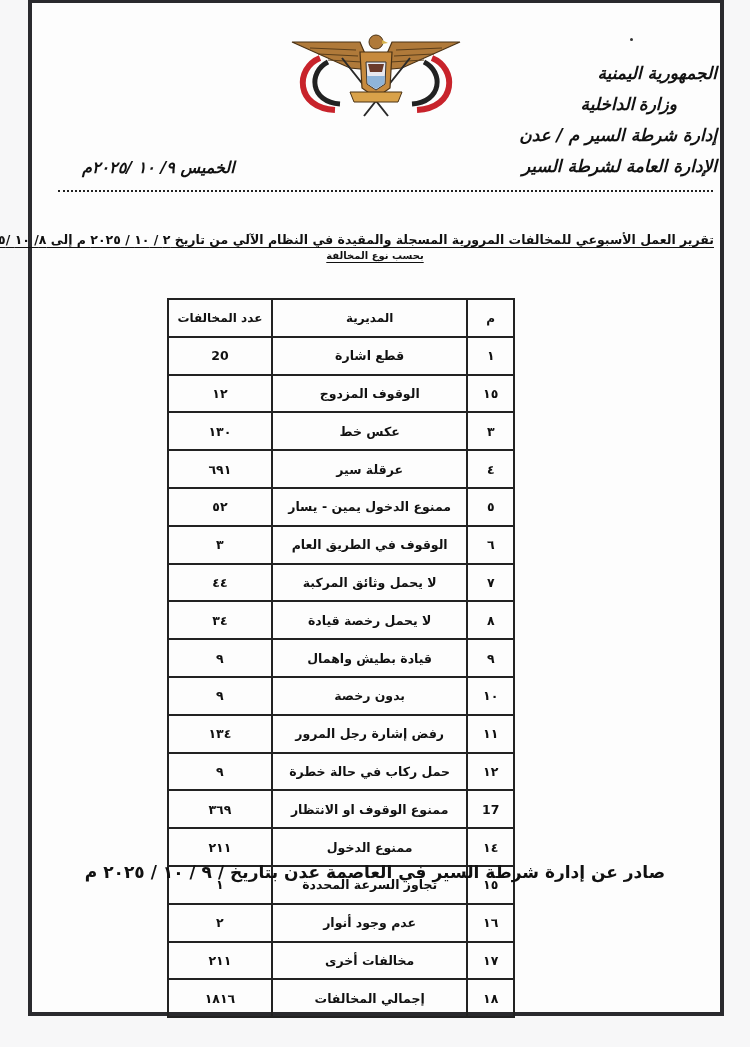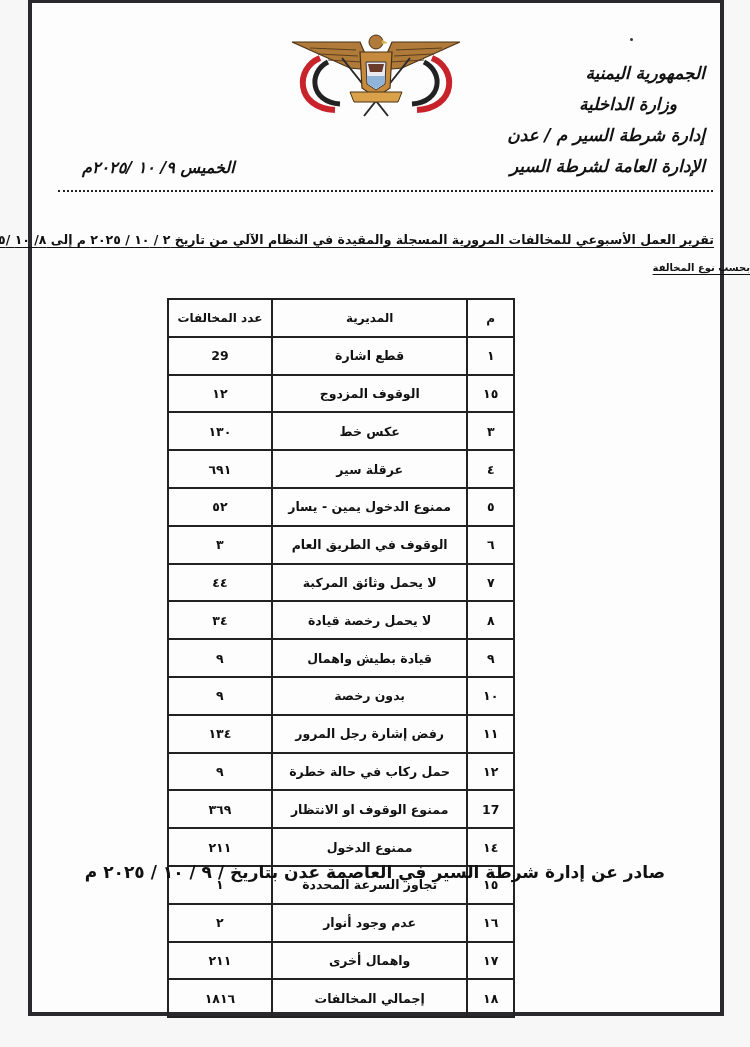--- a/index.html
+++ b/index.html
@@ -15,45 +15,45 @@
       left: 28px; top: 0px; width: 696px; height: 1016px;
       border: 4px solid #2a2a2e;
       border-top-width: 3px;
       background: #fdfdfd;
       box-sizing: border-box;
     }
     .emblem {
       position: absolute; left: 290px; top: 28px; width: 172px; height: 90px;
     }
     .hdr-right {
-      position: absolute; right: 45px; top: 58px;
+      position: absolute; right: 33px; top: 58px;
       direction: rtl; text-align: right;
       font-weight: bold; font-style: italic; font-size: 17px; line-height: 31px;
     }
     .hdr-right div { white-space: nowrap; }
-    .hdr-right .l2 { margin-right: 28px; }
+    .hdr-right .l2 { margin-right: 40px; font-family: Liberation Serif, serif; }
     .hdr-date {
       position: absolute; left: 82px; top: 158px;
       direction: rtl; font-weight: bold; font-style: italic; font-size: 16px;
       white-space: nowrap;
     }
     .dotted-line {
       position: absolute; left: 58px; top: 190px; width: 655px;
       border-top: 2px dotted #222;
     }
     .title {
       position: absolute; left: 62px; top: 232px; width: 652px;
       direction: rtl; text-align: right;
       font-weight: bold; font-size: 12.5px;
       white-space: nowrap;
       text-decoration: underline; text-underline-offset: 3px;
     }
     .subtitle {
-      position: absolute; left: 0; width: 750px; top: 262px;
-      direction: rtl;
+      position: absolute; left: 0; width: 750px; top: 250px;
+      text-align: center; direction: rtl;
       font-weight: bold; font-size: 10px;
       text-decoration: underline; text-underline-offset: 3px;
     }
     table.violations {
       position: absolute; left: 167px; top: 298px;
       width: 348px;
       border-collapse: collapse;
       direction: rtl;
     }
     table.violations th, table.violations td {
@@ -123,21 +123,21 @@
     <tr>
       <th class="col-num">م</th>
       <th class="col-name">المديرية</th>
       <th class="col-count">عدد المخالفات</th>
     </tr>
   </thead>
   <tbody>
     <tr>
         <td>١</td>
         <td>قطع اشارة</td>
-        <td>29</td>
+        <td>20</td>
       </tr>
     <tr>
         <td>١٥</td>
         <td>الوقوف المزدوج</td>
         <td>١٢</td>
       </tr>
     <tr>
         <td>٣</td>
         <td>عكس خط</td>
         <td>١٣٠</td>
@@ -202,21 +202,21 @@
         <td>تجاوز السرعة المحددة</td>
         <td>١</td>
       </tr>
     <tr>
         <td>١٦</td>
         <td>عدم وجود أنوار</td>
         <td>٢</td>
       </tr>
     <tr>
         <td>١٧</td>
-        <td>واهمال أخرى</td>
+        <td>مخالفات أخرى</td>
         <td>٢١١</td>
       </tr>
     <tr>
         <td>١٨</td>
         <td>إجمالي المخالفات</td>
         <td>١٨١٦</td>
       </tr>
   </tbody>
 </table>
 

